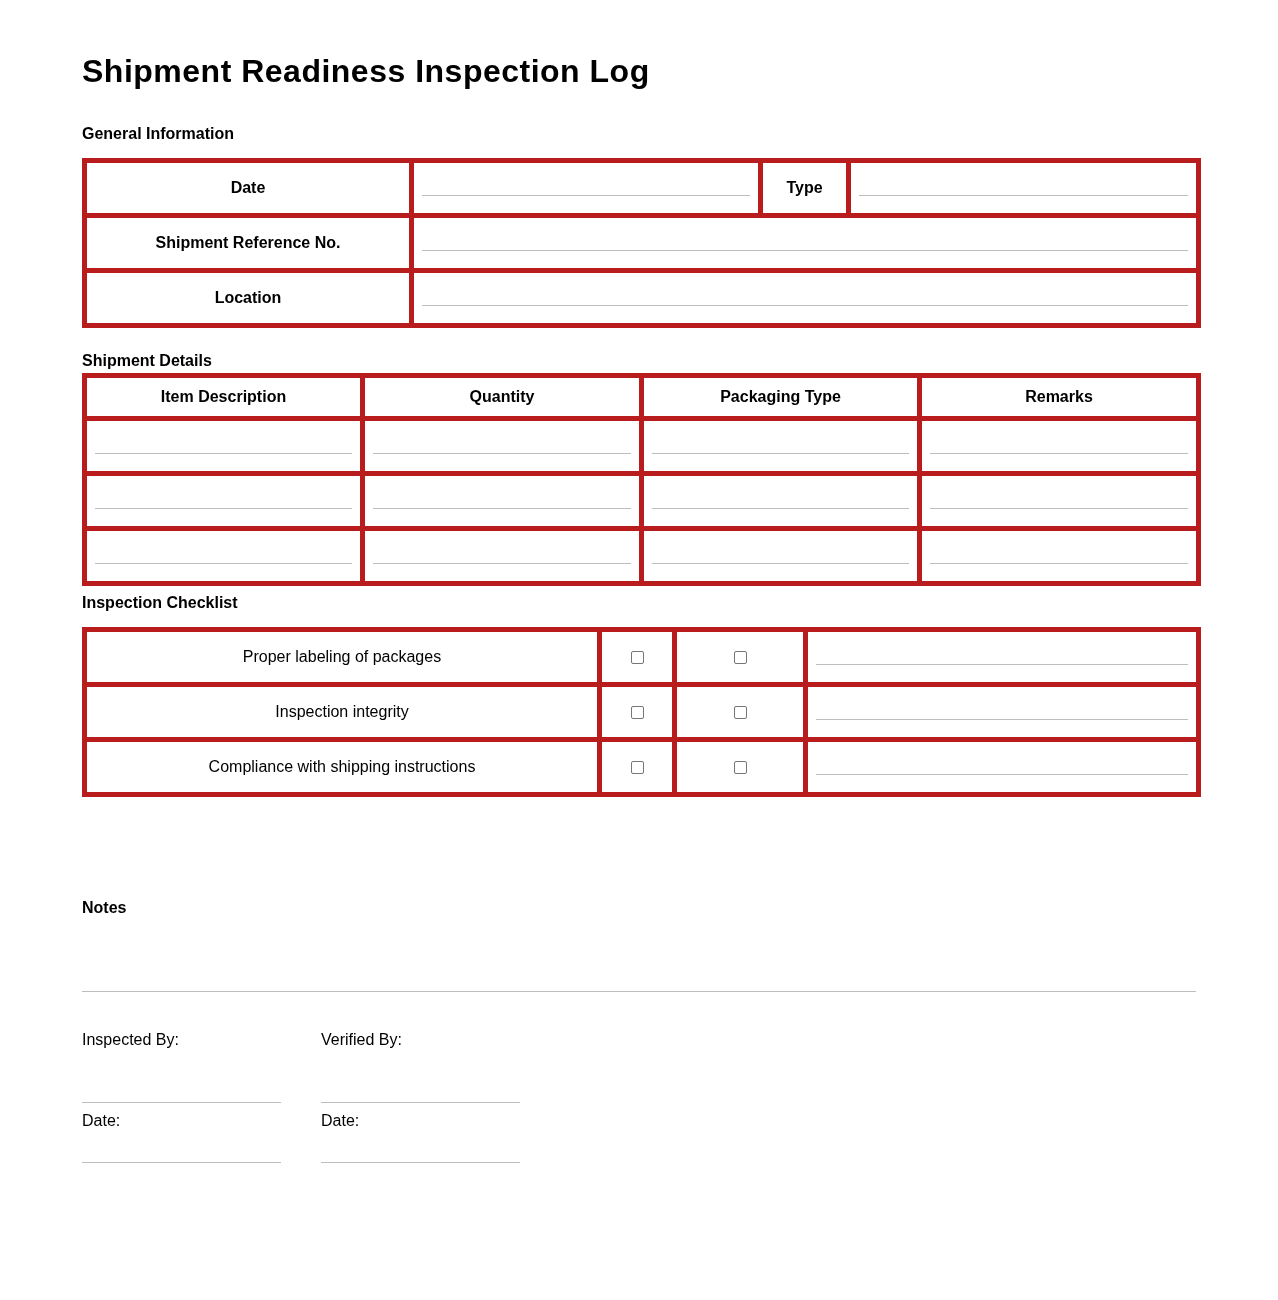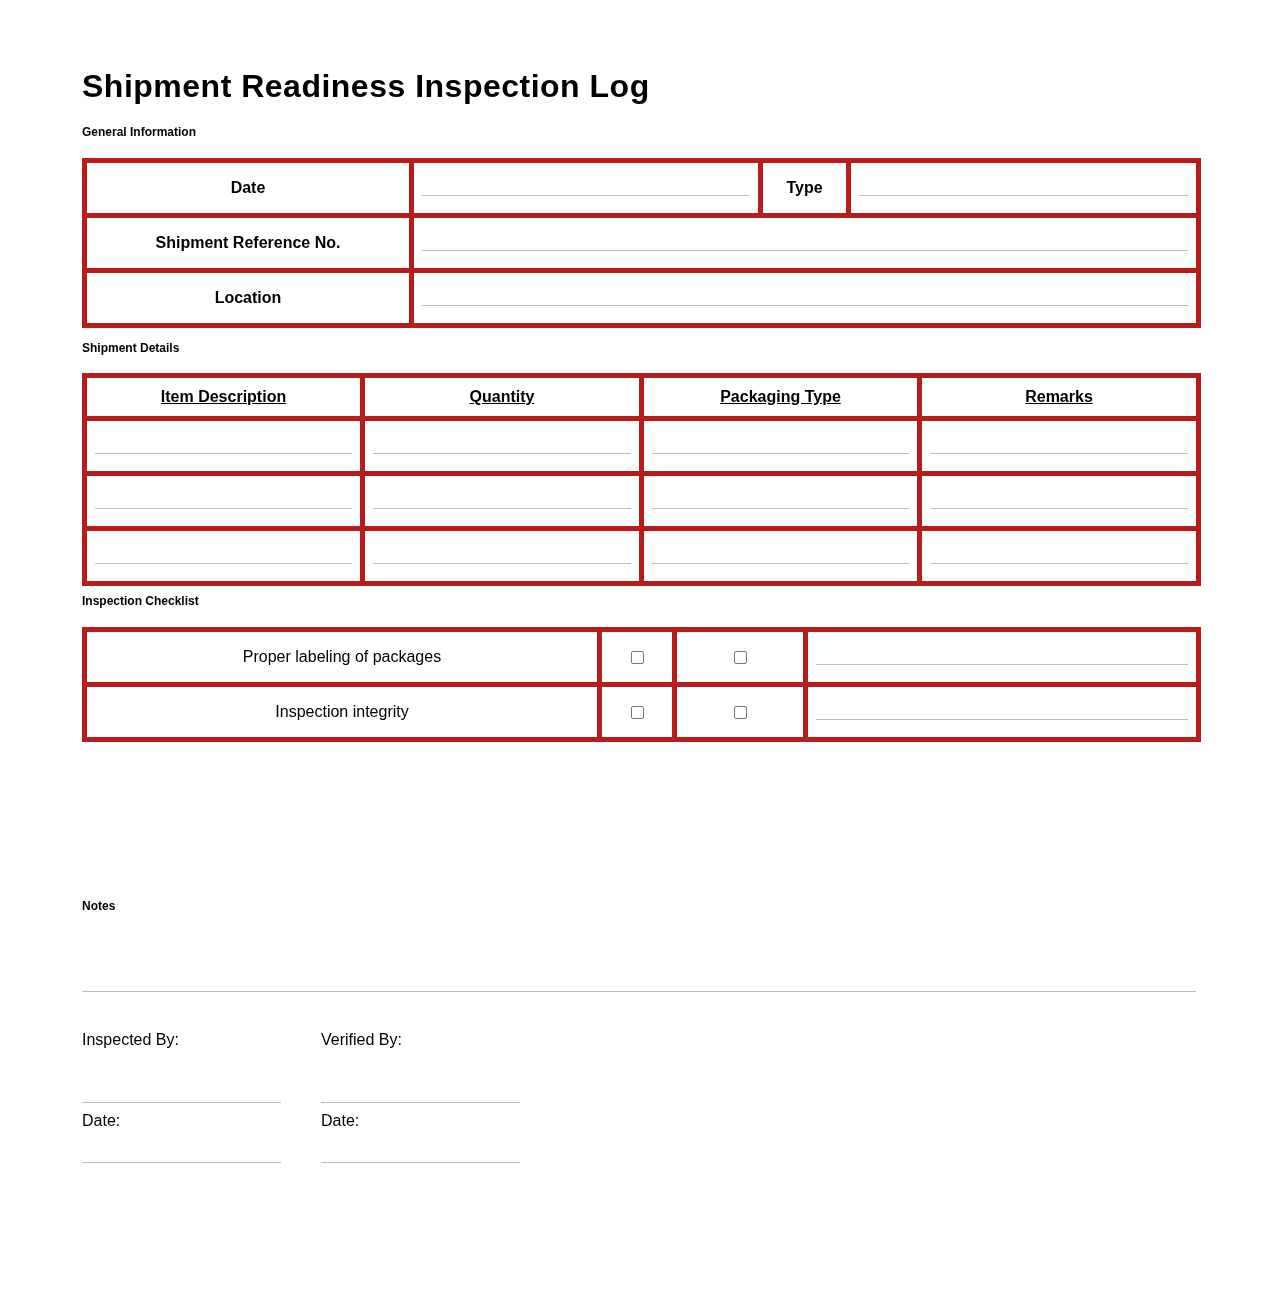--- a/index.html
+++ b/index.html
@@ -1,19 +1,19 @@
 <!DOCTYPE html>
 <html><head>
 <meta charset="utf-8">
 <style>
   html, body { margin: 0; padding: 0; background: #ffffff; }
   body { width: 1278px; height: 1300px; position: relative; font-family: "Liberation Sans", sans-serif; color: #000; }
   .page { position: absolute; left: 82px; top: 0; width: 1114px; }
-  h1 { position: absolute; left: 0; top: 68px; margin: 0; font-size: 32px; font-weight: bold; letter-spacing: 0.5px; white-space: nowrap; }
-  h2 { position: absolute; left: 0; margin: 0; font-size: 12px; font-weight: bold; white-space: nowrap; }
+  h1 { position: absolute; left: 0; top: 53px; margin: 0; font-size: 32px; font-weight: bold; letter-spacing: 0.5px; white-space: nowrap; }
+  h2 { position: absolute; left: 0; margin: 0; font-size: 16px; font-weight: bold; white-space: nowrap; }
   table { position: absolute; left: 0; width: 1114px; border-collapse: collapse; table-layout: fixed; }
   td, th { border: 5px solid #b91c1c; padding: 0 8px; font-size: 16px; text-align: center; vertical-align: middle; }
   th { font-weight: bold; }
   .lbl { font-weight: bold; }
   .line { display: block; height: 0; border-bottom: 1px solid #bdbdbd; margin-top: 14px; }
   .row51 td { height: 50px; }
   .hdr38 th { height: 38px; }
   .chk { display: inline-block; width: 11px; height: 11px; border: 1px solid #767676; border-radius: 2px; background: #fff; vertical-align: middle; margin-left: 1px; }
   .rule { position: absolute; left: 0; width: 1114px; border-top: 1px solid #bdbdbd; }
   .sig-label { position: absolute; font-size: 16px; white-space: nowrap; }
@@ -53,22 +53,22 @@
     </tr>
     <tr class="row51">
       <td class="lbl">Location</td>
       <td colspan="3">
             <span class="line"></span>
           </td>
     </tr>
   </tbody>
     </table>
 
-  <h2 style="top:341px;">Shipment Details</h2>
-  <table style="top:373px;text-decoration:underline;">
+  <h2 style="top:352px;">Shipment Details</h2>
+  <table style="top:373px;">
     <colgroup>
         <col style="width:278px">
         <col style="width:279px">
         <col style="width:278px">
         <col style="width:279px">
       </colgroup>
     <tbody>
         <tr class="hdr38">
       <th>Item Description</th>
       <th>Quantity</th>
@@ -138,20 +138,28 @@
           </td>
     </tr>
     <tr class="row51">
       <td>Inspection integrity</td>
       <td><span class="chk"></span></td>
       <td><span class="chk"></span></td>
       <td>
             <span class="line"></span>
           </td>
     </tr>
+    <tr class="row51">
+      <td>Compliance with shipping instructions</td>
+      <td><span class="chk"></span></td>
+      <td><span class="chk"></span></td>
+      <td>
+            <span class="line"></span>
+          </td>
+    </tr>
   </tbody>
     </table>
 
   <h2 style="top:899px;">Notes</h2>
   <div class="rule" style="top:991px;"></div>
 
   <div class="sig-label" style="left:0; top:1031px;">Inspected By:</div>
   <div class="sig-label" style="left:239px; top:1031px;">Verified By:</div>
   <div class="sig-line" style="left:0; top:1102px;"></div>
   <div class="sig-line" style="left:239px; top:1102px;"></div>

